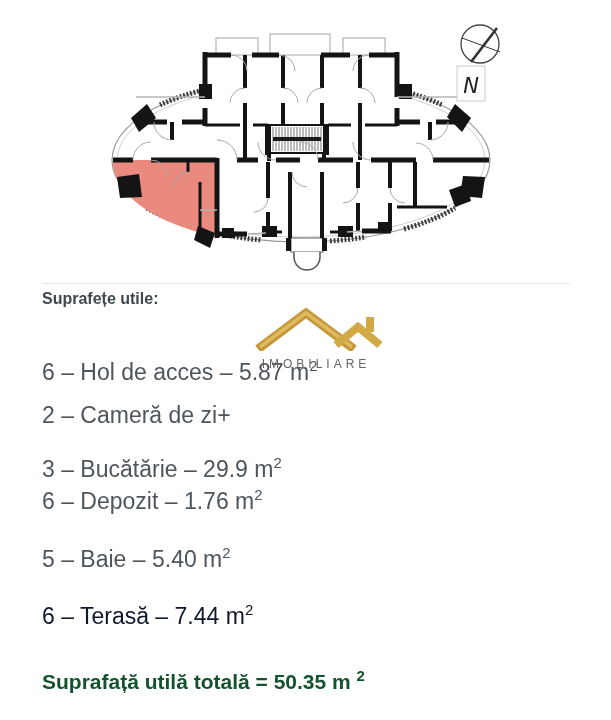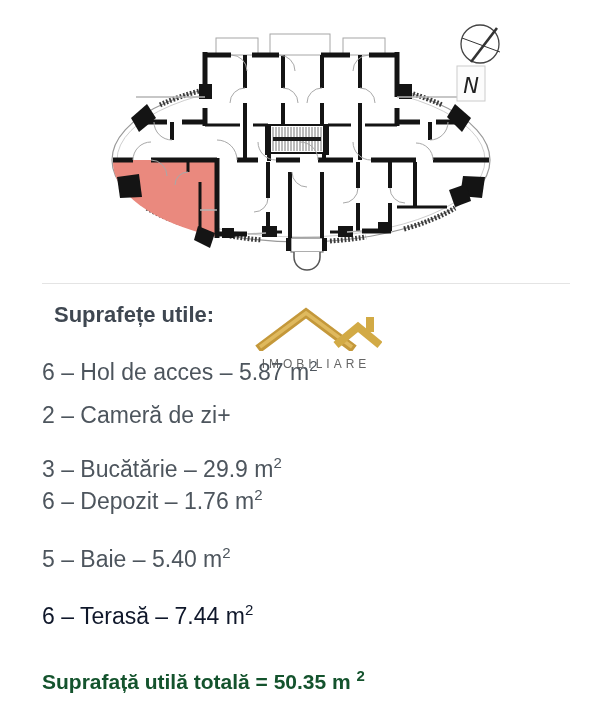--- a/index.html
+++ b/index.html
@@ -2,21 +2,21 @@
 <html><head>
 <meta charset="utf-8">
 <style>
   html,body{margin:0;padding:0}
   body{
     width:611px;height:720px;background:#ffffff;position:relative;overflow:hidden;
     font-family:"Liberation Sans",sans-serif;
   }
   .plan-wrap{position:absolute;left:0;top:0;width:611px;height:280px}
   .divider{position:absolute;left:42px;top:283px;width:528px;height:1px;background:#e4e4e4}
-  .heading{position:absolute;left:42px;top:290px;font-size:22px;font-weight:700;color:#3f4751;margin:12px}
+  .heading{position:absolute;left:42px;top:290px;font-size:16px;font-weight:700;color:#3f4751;margin:0}
   .room{position:absolute;left:42px;font-size:23px;color:#4d555d;white-space:nowrap;z-index:1}
   .room sup{font-size:15px}
   .room.red{color:#0f172a}
   .r1{top:357px}.r2{top:400px}.r3{top:454px}.r4{top:486px}.r5{top:544px}.r6{top:601px}
   .total{position:absolute;left:42px;top:667px;font-size:21px;font-weight:700;color:#14532d;white-space:nowrap}
   .total sup{font-size:15px}
   .logo{position:absolute;left:250px;top:303px;width:132px;text-align:center;z-index:5;opacity:.93}
   .logo .brand{font-family:"Liberation Serif",serif;font-size:31px;color:#141414;letter-spacing:1px;line-height:1;margin-top:-15px}
   .logo .tagline{font-size:12px;letter-spacing:4px;color:#5a5a5a;margin-top:2px}
 </style>

